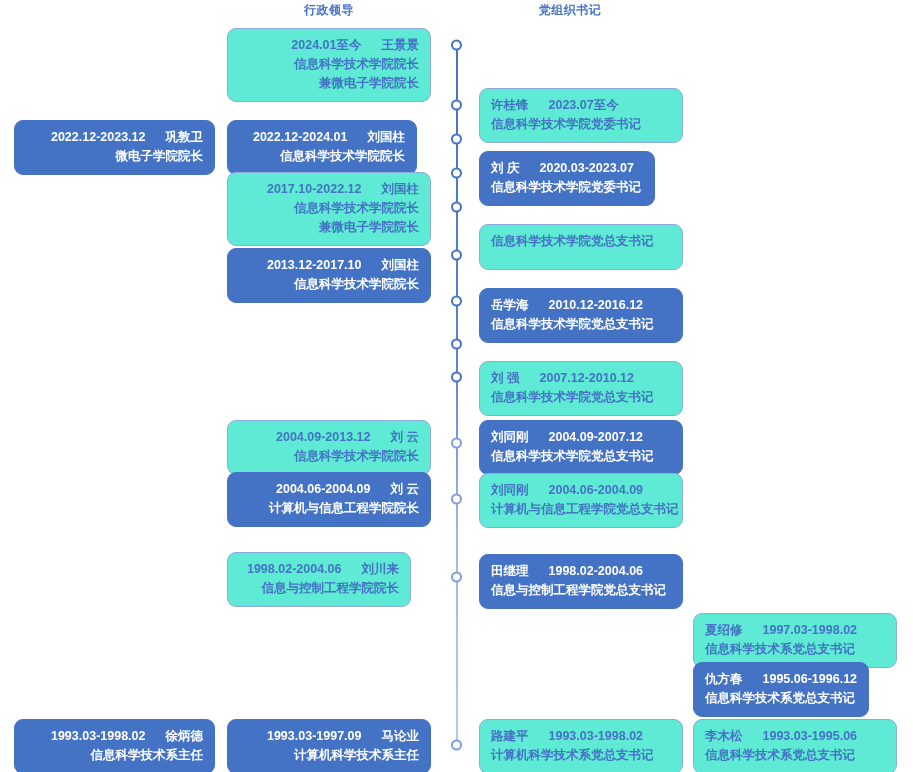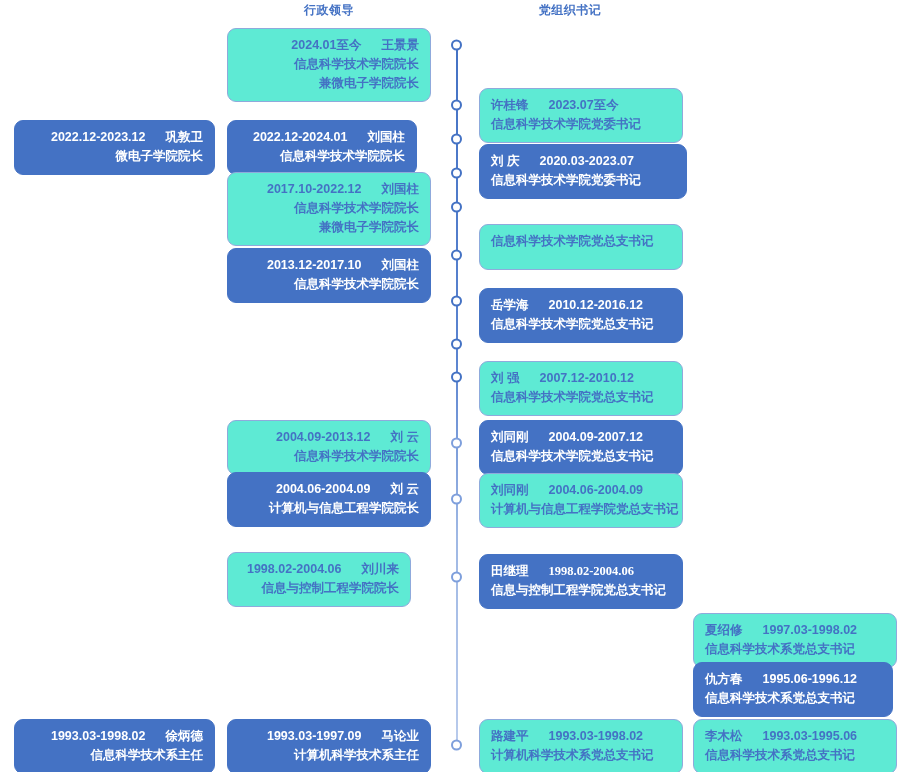--- a/index.html
+++ b/index.html
@@ -148,21 +148,21 @@
         <div class="row2">信息科学技术系主任</div>
       </div>
       <div class="card filled align-right" style="left: 227px; top: 719px; width: 204px; min-height: 48px;">
         <div class="row1"><span>1993.03-1997.09</span><span class="gap"></span><span>马论业</span></div>
         <div class="row2">计算机科学技术系主任</div>
       </div>
       <div class="card outline align-left" style="left: 479px; top: 88px; width: 204px; min-height: 44px;">
         <div class="row1"><span>许桂锋</span><span class="gap"></span><span>2023.07至今</span></div>
         <div class="row2">信息科学技术学院党委书记</div>
       </div>
-      <div class="card filled align-left" style="left: 479px; top: 144px; width: 208px; min-height: 46px;">
+      <div class="card filled align-left" style="left: 479px; top: 151px; width: 176px; min-height: 46px;">
         <div class="row1"><span>刘 庆</span><span class="gap"></span><span>2020.03-2023.07</span></div>
         <div class="row2">信息科学技术学院党委书记</div>
       </div>
       <div class="card outline align-left" style="left: 479px; top: 224px; width: 204px; min-height: 46px;">
         <div class="row2">信息科学技术学院党总支书记</div>
       </div>
       <div class="card filled align-left" style="left: 479px; top: 288px; width: 204px; min-height: 46px;">
         <div class="row1"><span>岳学海</span><span class="gap"></span><span>2010.12-2016.12</span></div>
         <div class="row2">信息科学技术学院党总支书记</div>
       </div>
@@ -171,33 +171,33 @@
         <div class="row2">信息科学技术学院党总支书记</div>
       </div>
       <div class="card filled align-left" style="left: 479px; top: 420px; width: 204px; min-height: 46px;">
         <div class="row1"><span>刘同刚</span><span class="gap"></span><span>2004.09-2007.12</span></div>
         <div class="row2">信息科学技术学院党总支书记</div>
       </div>
       <div class="card outline align-left" style="left: 479px; top: 473px; width: 204px; min-height: 46px;">
         <div class="row1"><span>刘同刚</span><span class="gap"></span><span>2004.06-2004.09</span></div>
         <div class="row2">计算机与信息工程学院党总支书记</div>
       </div>
-      <div class="card filled align-left" style="left: 479px; top: 554px; width: 204px; min-height: 46px; font-family: Liberation Serif, serif;">
+      <div class="card filled align-left" style="left: 479px; top: 554px; width: 204px; min-height: 46px;">
         <div class="row1"><span>田继理</span><span class="gap"></span><span>1998.02-2004.06</span></div>
         <div class="row2">信息与控制工程学院党总支书记</div>
       </div>
       <div class="card outline align-left" style="left: 479px; top: 719px; width: 204px; min-height: 46px;">
         <div class="row1"><span>路建平</span><span class="gap"></span><span>1993.03-1998.02</span></div>
         <div class="row2">计算机科学技术系党总支书记</div>
       </div>
       <div class="card outline align-left" style="left: 693px; top: 613px; width: 204px; min-height: 46px;">
         <div class="row1"><span>夏绍修</span><span class="gap"></span><span>1997.03-1998.02</span></div>
         <div class="row2">信息科学技术系党总支书记</div>
       </div>
-      <div class="card filled align-left" style="left: 693px; top: 662px; width: 200px; min-height: 46px;">
+      <div class="card filled align-left" style="left: 693px; top: 662px; width: 176px; min-height: 46px;">
         <div class="row1"><span>仇方春</span><span class="gap"></span><span>1995.06-1996.12</span></div>
         <div class="row2">信息科学技术系党总支书记</div>
       </div>
       <div class="card outline align-left" style="left: 693px; top: 719px; width: 204px; min-height: 46px;">
         <div class="row1"><span>李木松</span><span class="gap"></span><span>1993.03-1995.06</span></div>
         <div class="row2">信息科学技术系党总支书记</div>
       </div>
     </div>
 
 </div>

